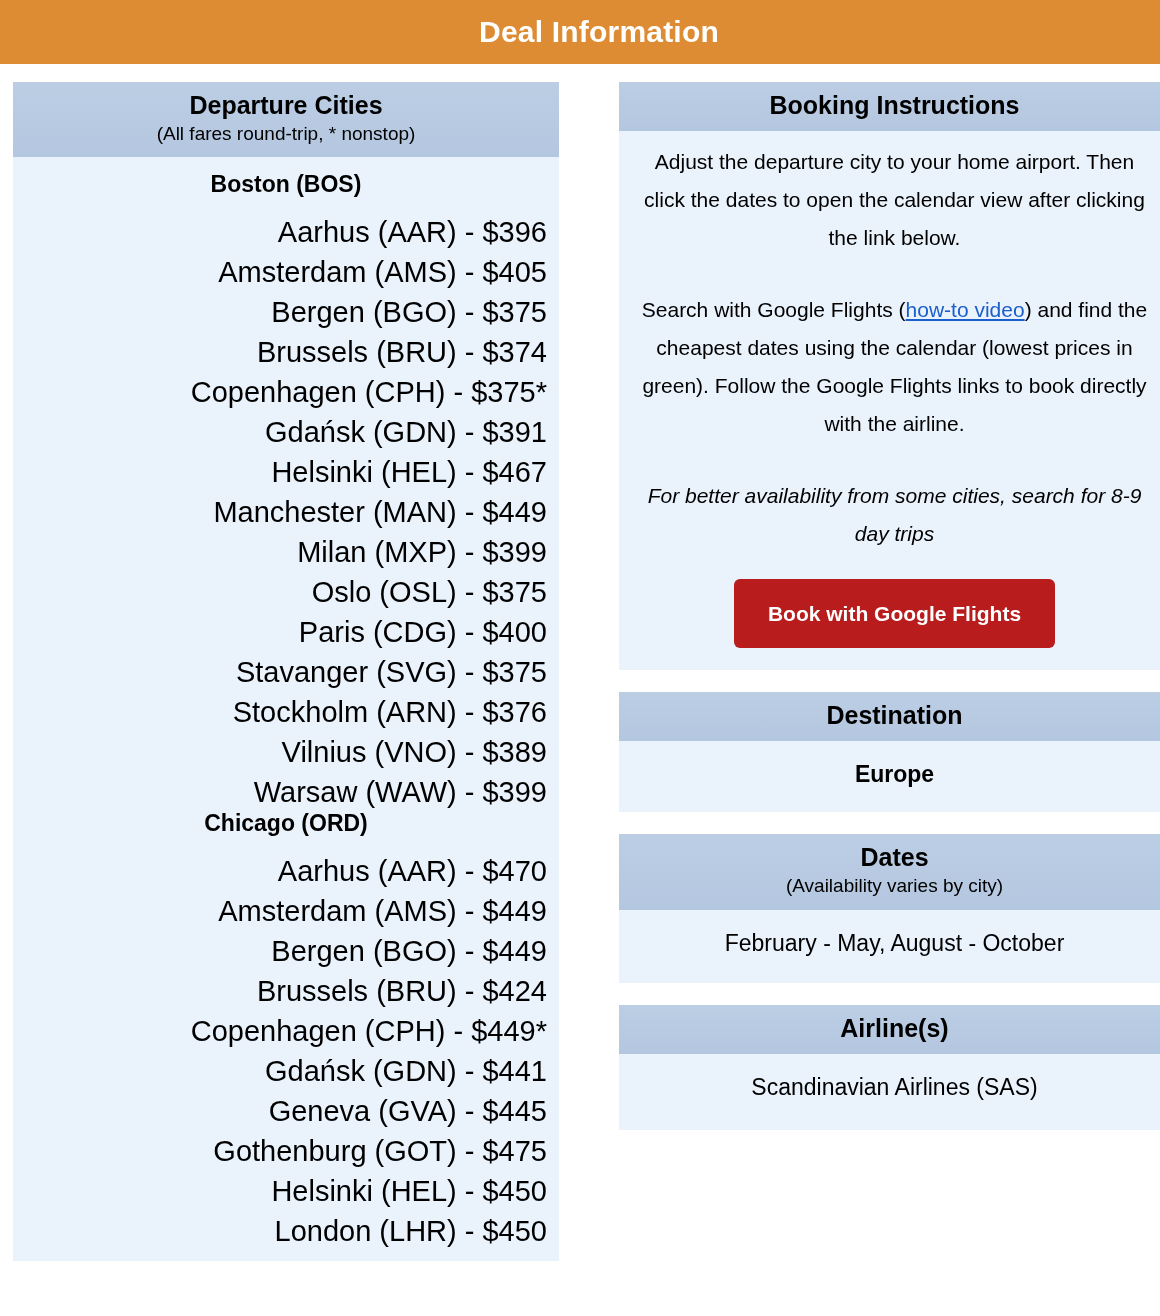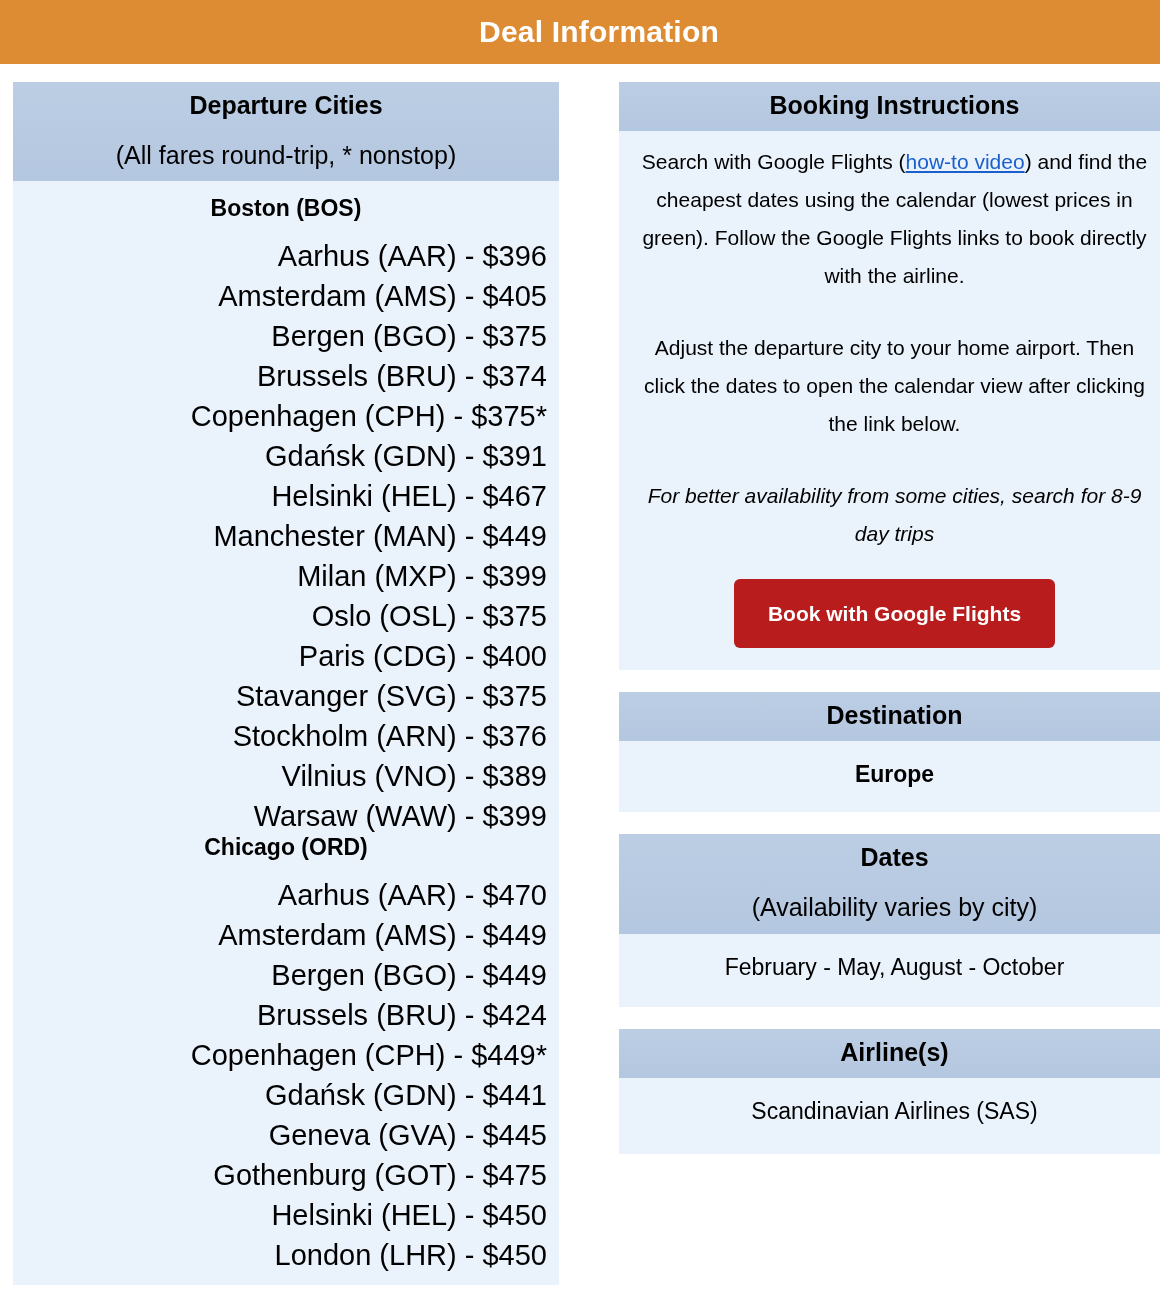--- a/index.html
+++ b/index.html
@@ -53,24 +53,24 @@
     background: linear-gradient(180deg, #bccee4 0%, #b4c7e0 100%);
     padding: 9px 10px 11px 10px;
     text-align: center;
   }
   .card-head-title {
     font-size: 25px;
     font-weight: bold;
     line-height: 1.15;
   }
   .card-head-sub {
-    font-size: 25px;
+    font-size: 19px;
     font-weight: normal;
     line-height: 1.2;
-    margin-top: 20px;
+    margin-top: 3px;
   }
   .card-body {
     padding: 14px 12px 16px 12px;
     text-align: center;
   }
 
   
   .cities-card .card-body {
     padding: 16px 12px 10px 12px;
   }
@@ -188,22 +188,22 @@
 
   </div>
 
   <div class="col-right">
 
     <div class="card booking-card">
       <div class="card-head">
         <div class="card-head-title">Booking Instructions</div>
       </div>
       <div class="card-body">
+        <p class="booking-para">Adjust the departure city to your home airport. Then click the dates to open the calendar view after clicking the link below.</p>
         <p class="booking-para"><span>Search with Google Flights (</span><a class="howto-link">how-to video</a><span>) and find the cheapest dates using the calendar (lowest prices in green). Follow the Google Flights links to book directly with the airline.</span></p>
-        <p class="booking-para">Adjust the departure city to your home airport. Then click the dates to open the calendar view after clicking the link below.</p>
         <p class="booking-para tip">For better availability from some cities, search for 8-9 day trips</p>
         <button class="book-btn">Book with Google Flights</button>
       </div>
     </div>
 
     <div class="card dest-card">
       <div class="card-head">
         <div class="card-head-title">Destination</div>
       </div>
       <div class="card-body">

